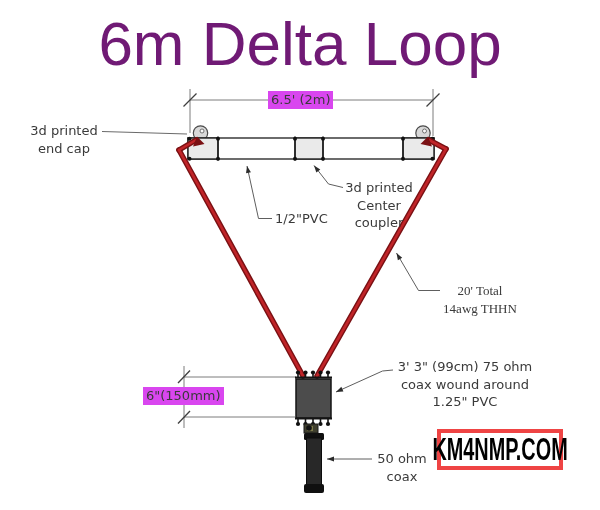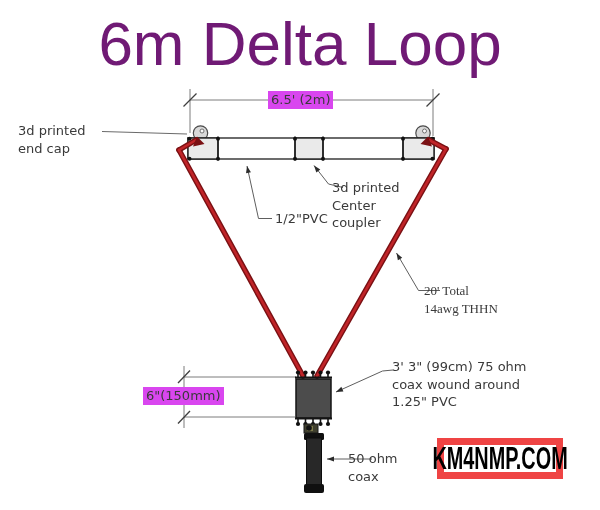--- a/index.html
+++ b/index.html
@@ -10,25 +10,25 @@
   svg{position:absolute;left:0;top:0;}
   .title{
     position:absolute;left:0;top:13px;width:600px;text-align:center;
     font-family:"Liberation Sans",sans-serif;font-size:62px;font-weight:400;
     color:#701a75;line-height:62px;letter-spacing:0px;white-space:nowrap;
   }
   .lbl{
     position:absolute;font-family:"DejaVu Sans","Liberation Sans",sans-serif;
     font-size:13px;line-height:17.5px;color:#3a3a3a;white-space:pre-line;z-index:3;
   }
-  .center{text-align:left;}
+  .center{text-align:center;}
   .whitebg{background:#d946ef;padding:0 3px;white-space:nowrap;}
   .logo{
-    position:absolute;left:437px;top:438px;width:126px;height:41px;
-    border:7px solid #ef4444;background:#fff;display:flex;align-items:center;justify-content:center;
+    position:absolute;left:437px;top:429px;width:126px;height:41px;
+    border:4px solid #ef4444;background:#fff;display:flex;align-items:center;justify-content:center;
     box-sizing:border-box;z-index:3;
   }
   .logo span{
     font-family:"Liberation Sans",sans-serif;font-weight:bold;font-size:32px;color:#000;
     display:inline-block;transform:scaleX(0.62);transform-origin:center;white-space:nowrap;
   }
 </style>
 </head>
 <body>
 
@@ -183,20 +183,20 @@
 
   <div class="lbl center" style="left:424px;top:282px;width:112px;font-family:Liberation Serif, serif;">20' Total
 14awg THHN</div>
 
   <div class="lbl center" style="left:392px;top:358px;width:146px;">3' 3" (99cm) 75 ohm
 coax wound around
 1.25" PVC</div>
 
   <div class="lbl whitebg" style="left:143px;top:387px;z-index:3;">6"(150mm)</div>
 
-  <div class="lbl center" style="left:348px;top:450px;width:72px;">50 ohm
+  <div class="lbl center" style="left:366px;top:450px;width:72px;">50 ohm
 coax</div>
 
   <div class="logo">
     <span>KM4NMP.COM</span>
   </div>
 
 </div>
 
 </body></html>

